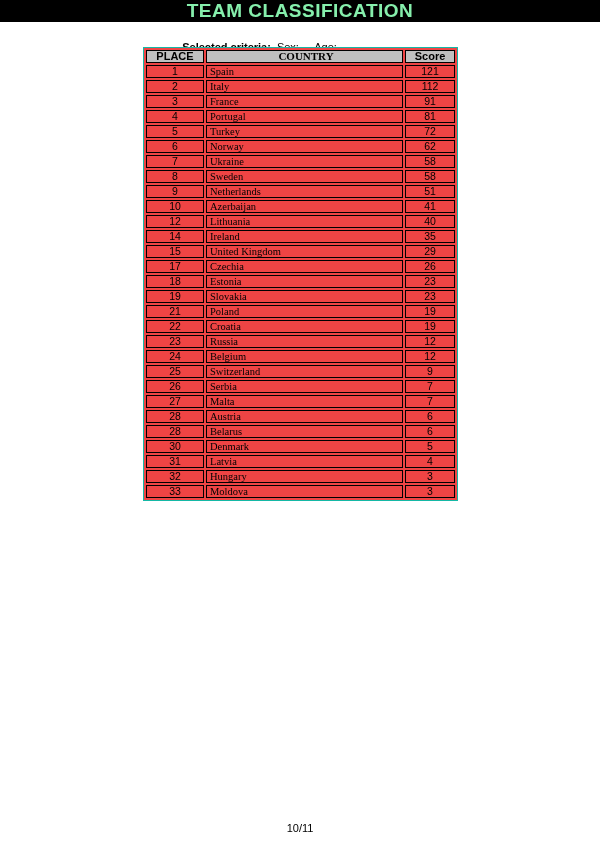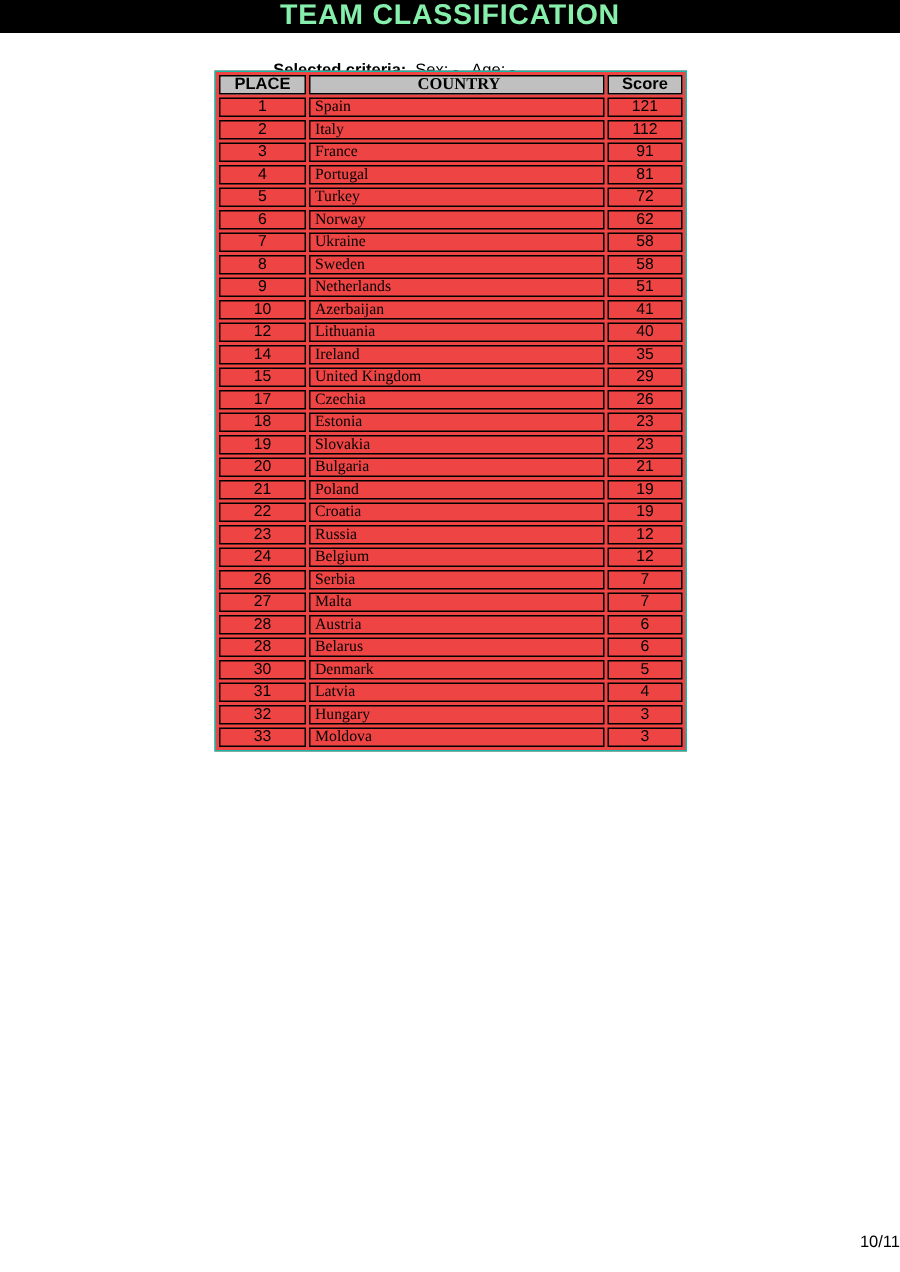--- a/index.html
+++ b/index.html
@@ -58,21 +58,21 @@
     font-size: 11px;
     text-align: center;
   }
   .col-place { width: 56px; text-align: center; }
   .col-country { width: 192px; text-align: left; padding-left: 3px !important; font-family: Liberation Serif, serif; }
   .col-score { width: 48px; text-align: center; margin-left: 28px; }
   .footer {
     position: absolute;
     left: 0; top: 822px;
     width: 600px;
-    text-align: right;
+    text-align: center;
     font-size: 11px;
   }
 </style>
 </head>
 <body>
 
 <div class="page">
 
   <div class="title-bar">TEAM CLASSIFICATION</div>
 
@@ -163,45 +163,45 @@
           <td class="col-place">18</td>
           <td class="col-country">Estonia</td>
           <td class="col-score">23</td>
         </tr>
         <tr>
           <td class="col-place">19</td>
           <td class="col-country">Slovakia</td>
           <td class="col-score">23</td>
         </tr>
         <tr>
-          <td class="col-place">20</td>
-          <td class="col-country">Bulgaria</td>
-          <td class="col-score">21</td>
-        </tr>
-        <tr>
           <td class="col-place">21</td>
           <td class="col-country">Poland</td>
           <td class="col-score">19</td>
         </tr>
         <tr>
           <td class="col-place">22</td>
           <td class="col-country">Croatia</td>
           <td class="col-score">19</td>
         </tr>
         <tr>
           <td class="col-place">23</td>
           <td class="col-country">Russia</td>
           <td class="col-score">12</td>
         </tr>
         <tr>
           <td class="col-place">24</td>
           <td class="col-country">Belgium</td>
           <td class="col-score">12</td>
         </tr>
         <tr>
+          <td class="col-place">25</td>
+          <td class="col-country">Switzerland</td>
+          <td class="col-score">9</td>
+        </tr>
+        <tr>
           <td class="col-place">26</td>
           <td class="col-country">Serbia</td>
           <td class="col-score">7</td>
         </tr>
         <tr>
           <td class="col-place">27</td>
           <td class="col-country">Malta</td>
           <td class="col-score">7</td>
         </tr>
         <tr>

